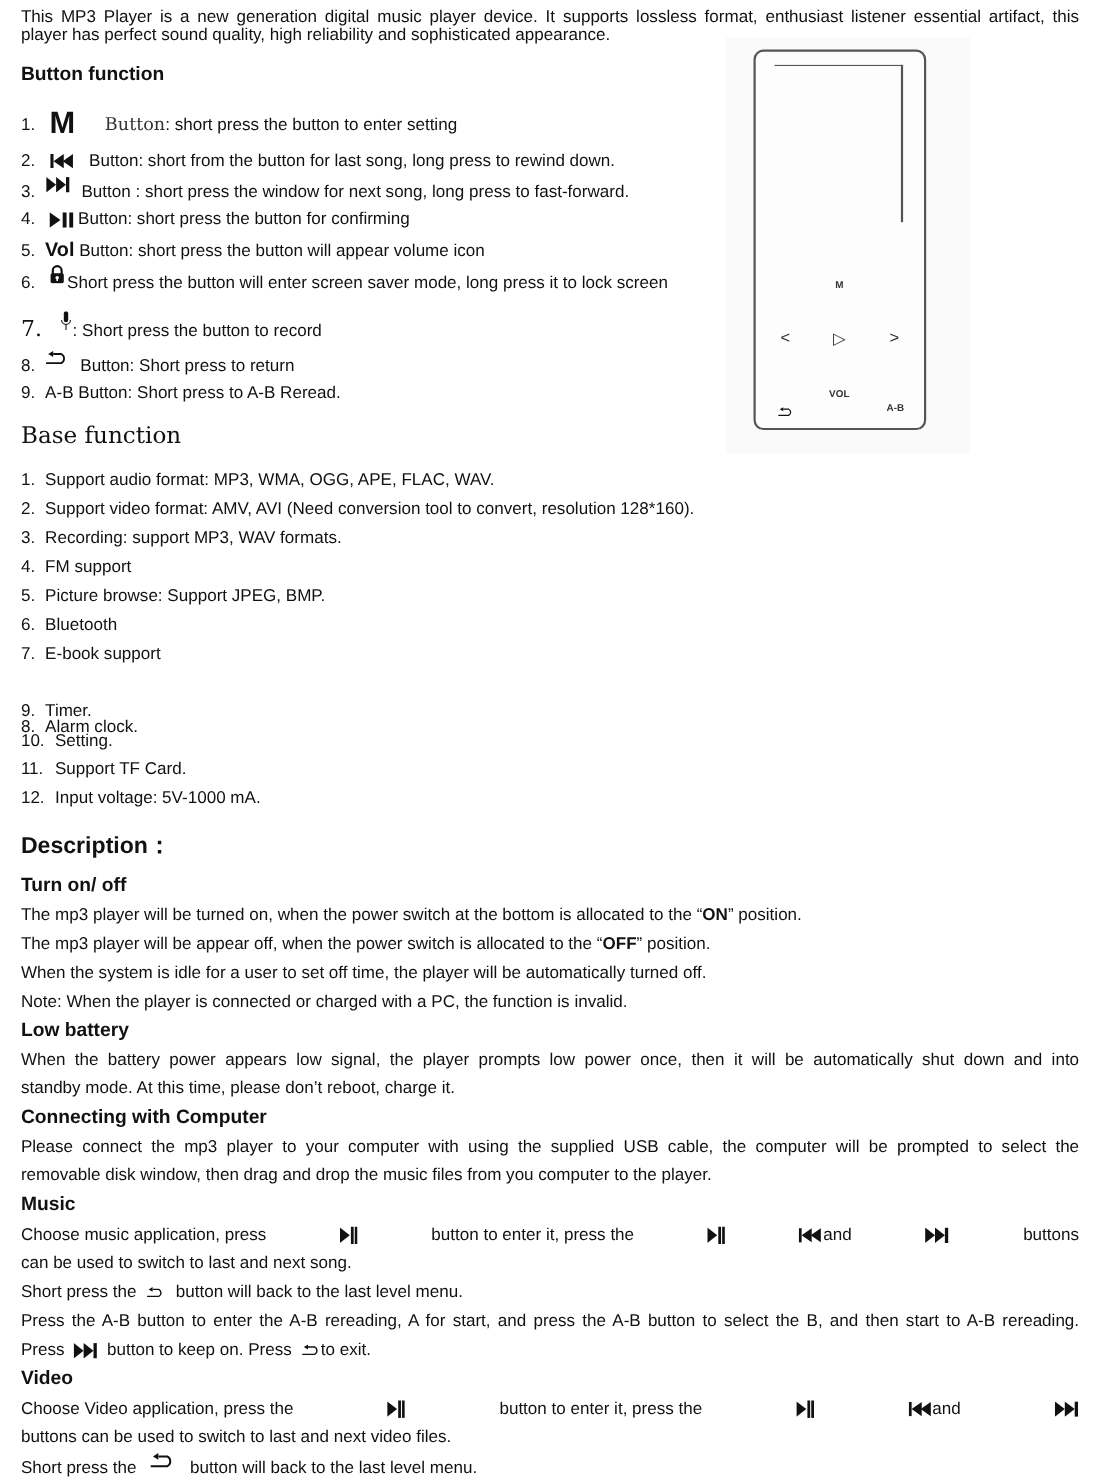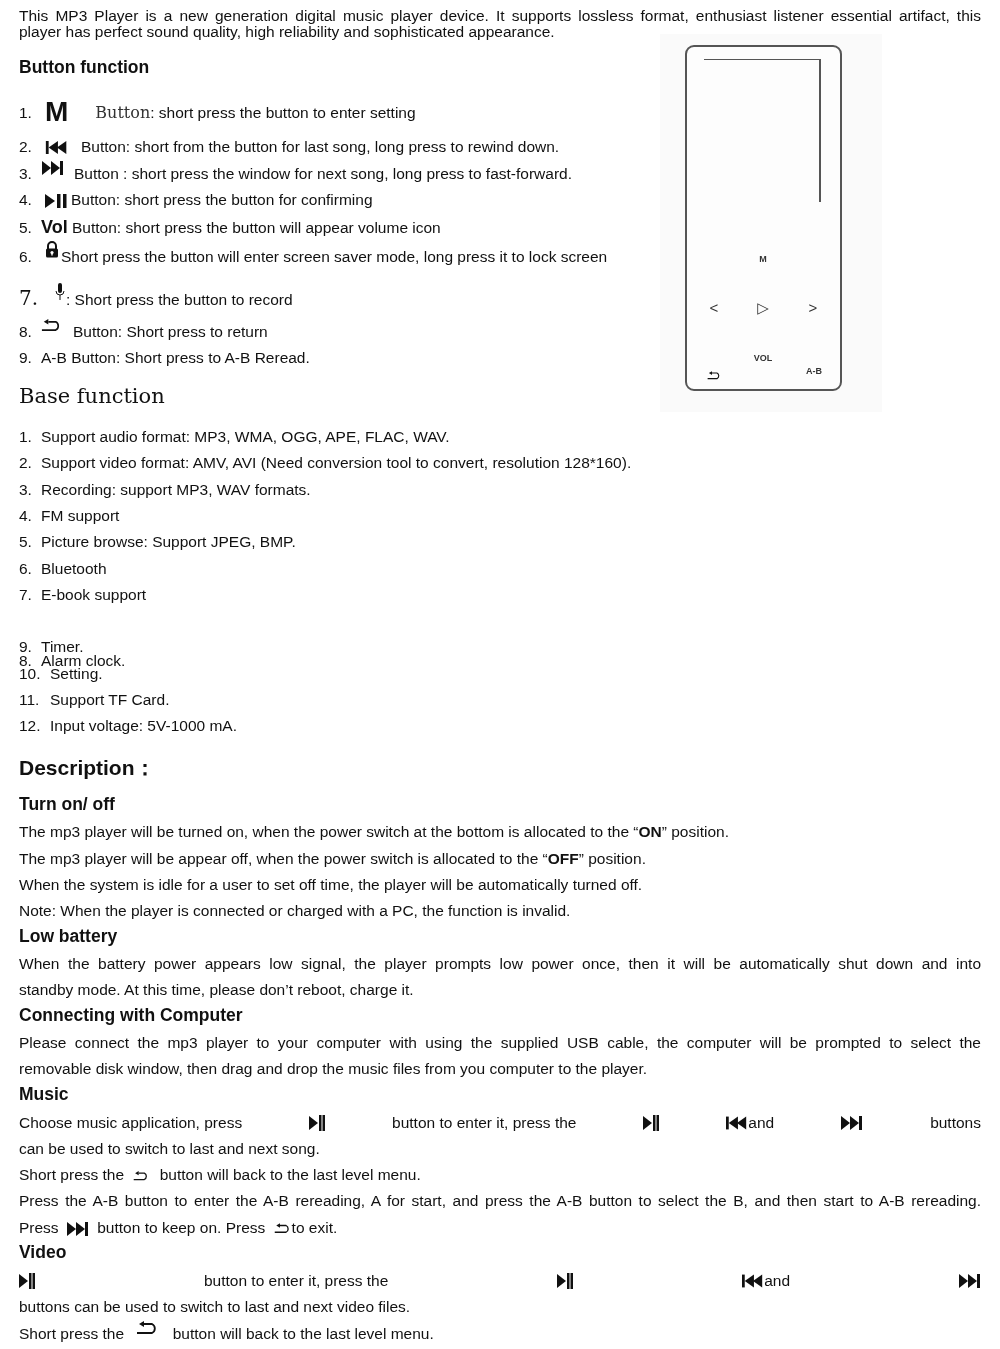--- a/index.html
+++ b/index.html
@@ -218,20 +218,21 @@
         <use href="#sym-next"></use>
       </svg></span>
   <span>button to keep on. Press</span>
   <span class="ic" style="margin-left:4px;"><svg width="18" height="11">
         <use href="#sym-return"></use>
       </svg></span><span>to exit.</span>
 </div>
 
 <div class="abs h" style="top:1242px;">Video</div>
 <div class="abs p" style="top:1268px;width:962px;display:flex;justify-content:space-between;align-items:center;">
+  <span>Choose Video application, press the</span>
   <span class="ic">
       <svg width="16" height="16">
         <use href="#sym-playbar"></use>
       </svg>
     </span>
   <span>button to enter it, press the</span>
   <span class="ic">
       <svg width="16" height="16">
         <use href="#sym-playbar"></use>
       </svg>

